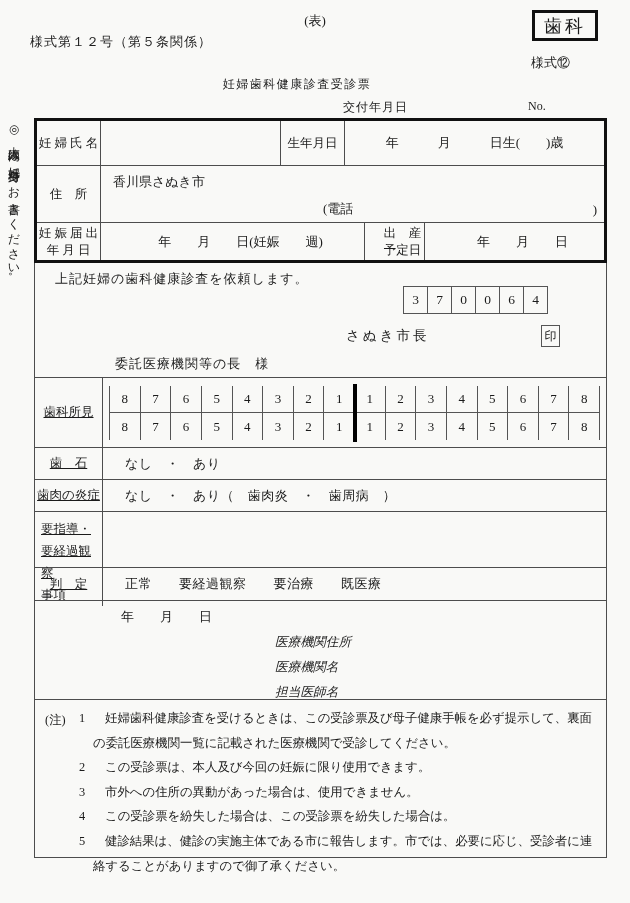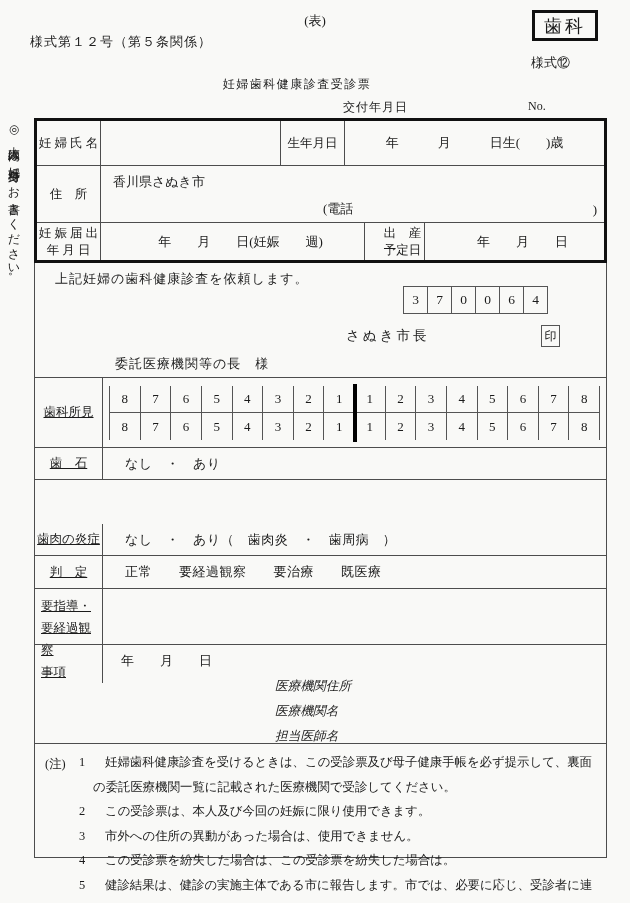--- a/index.html
+++ b/index.html
@@ -35,21 +35,21 @@
   .center-val{display:flex;align-items:center;justify-content:center;font-size:13px;}
   .addr-city{position:absolute;left:12px;top:7px;font-size:13px;}
   .phone-open{position:absolute;left:222px;bottom:4px;font-size:13px;}
   .phone-close{position:absolute;right:7px;bottom:4px;font-size:13px;}
   .lower-box{position:absolute;left:0;top:145px;width:573px;height:595px;
     border:1px solid #4d4d4d;border-top:none;box-sizing:border-box;}
   .lrow{position:relative;box-sizing:border-box;border-bottom:1px solid #4d4d4d;display:grid;}
   .row-request{height:115px;display:block;}
   .row-findings{height:70px;grid-template-columns:68px 1fr;}
   .row-tartar{height:32px;grid-template-columns:68px 1fr;}
-  .row-gum{height:32px;grid-template-columns:68px 1fr;margin-top:44px;}
+  .row-gum{height:32px;grid-template-columns:68px 1fr;}
   .row-judge{height:33px;grid-template-columns:68px 1fr;}
   .row-guidance{height:56px;grid-template-columns:68px 1fr;}
   .row-clinic{height:99px;display:block;}
   .row-notes{height:156px;display:block;border-bottom:none;}
   .row-label{border-right:1px solid #4d4d4d;display:flex;align-items:center;
     justify-content:center;text-align:center;font-size:12.5px;text-decoration:underline;}
   .row-content{display:flex;align-items:center;padding-left:22px;font-size:13px;letter-spacing:0.5px;}
   
   .request-text{position:absolute;left:20px;top:7px;font-size:13px;letter-spacing:1px;}
   .code{position:absolute;left:369px;top:23px;display:flex;}
@@ -189,32 +189,32 @@
       <div class="lrow row-tartar">
         <div class="row-label">歯　石</div>
         <div class="row-content">なし　・　あり</div>
       </div>
 
       <div class="lrow row-gum">
         <div class="row-label">歯肉の炎症</div>
         <div class="row-content">なし　・　あり（　歯肉炎　・　歯周病　）</div>
       </div>
 
-      <div class="lrow row-judge">
-        <div class="row-label">判　定</div>
-        <div class="row-content">正常　　要経過観察　　要治療　　既医療</div>
-      </div>
-
       <div class="lrow row-guidance">
         <div class="row-label guidance-label" id="guidance-label">
             <div>要指導・</div>
             <div>要経過観察</div>
             <div>事項</div>
           </div>
         <div></div>
+      </div>
+
+      <div class="lrow row-judge">
+        <div class="row-label">判　定</div>
+        <div class="row-content">正常　　要経過観察　　要治療　　既医療</div>
       </div>
 
       <div class="lrow row-clinic">
         <div class="clinic-date">年　　月　　日</div>
         <div class="clinic-lines" id="clinic-lines">
             <div>医療機関住所</div>
             <div>医療機関名</div>
             <div>担当医師名</div>
           </div>
       </div>

